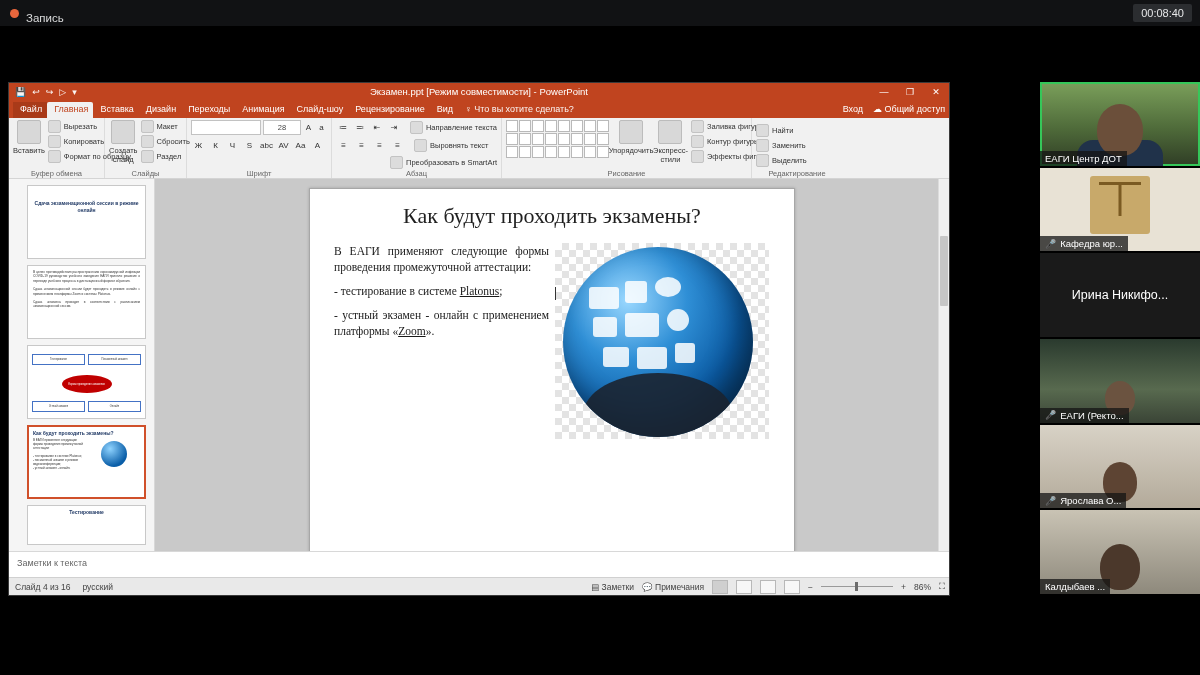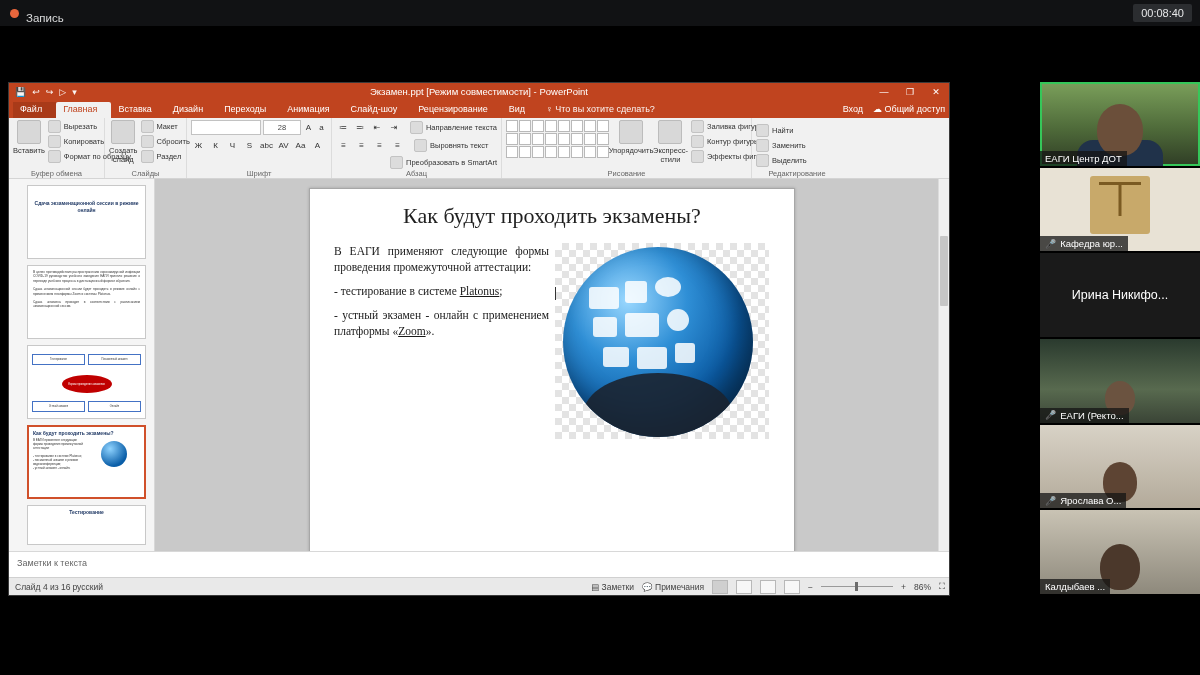--- a/index.html
+++ b/index.html
@@ -15,21 +15,21 @@
   
   .ppt{position:absolute;left:8px;top:82px;width:940px;height:512px;background:#f1f1f1;border:1px solid #3a3a3a;display:flex;flex-direction:column;}
   .ppt-title{height:18px;background:#c0441f;display:flex;align-items:center;position:relative;}
   .qat{display:flex;align-items:center;gap:6px;margin-left:6px;color:#fff;font-size:9px;}
   .qat span{opacity:.95;}
   .ppt-title-text{position:absolute;left:0;right:0;text-align:center;color:#fff;font-size:9.5px;line-height:18px;pointer-events:none;}
   .winbtns{position:absolute;right:0;top:0;display:flex;height:18px;}
   .winbtn{width:26px;height:18px;color:#fff;font-size:9px;display:flex;align-items:center;justify-content:center;}
 
   .ribbon-tabs{height:17px;background:#c0441f;display:flex;align-items:flex-end;padding-left:4px;position:relative;}
-  .rtab{font-size:9px;color:#fff;padding:2px 14px 3px 7px;line-height:11px;}
+  .rtab{font-size:9px;color:#fff;padding:2px 5px 3px 7px;line-height:11px;}
   .rtab.file{background:#a93a19;}
   .rtab.active{background:#f1f1f1;color:#c0441f;border-radius:2px 2px 0 0;}
   .rtab.hint{opacity:.95;}
   .ribbon-right{position:absolute;right:4px;bottom:4px;display:flex;gap:10px;font-size:9px;color:#fff;}
 
   .ribbon{height:60px;background:#f1f1f1;border-bottom:1px solid #d4d4d4;display:flex;position:relative;}
   .rgroup{position:relative;height:60px;border-right:1px solid #dcdcdc;padding:2px 4px 0 4px;box-sizing:border-box;}
   .rgroup .gname{position:absolute;bottom:0;left:0;width:100%;text-align:center;font-size:7.5px;color:#666;}
   .gcontent{display:flex;gap:3px;align-items:flex-start;}
   .bigbtn{display:flex;flex-direction:column;align-items:center;justify-content:flex-start;width:38px;font-size:7.5px;color:#333;text-align:center;line-height:9px;}
@@ -69,21 +69,21 @@
     background-size:14px 14px;background-position:0 0,7px 7px;background-color:#fff;}
   .globe{position:absolute;left:8px;top:4px;width:190px;height:190px;border-radius:50%;
     background:radial-gradient(circle at 34% 28%,#9ad8ff 0%,#2f8fd6 32%,#0b5ba4 62%,#073a6b 100%);
     box-shadow:inset -10px -14px 28px rgba(0,0,0,.45);overflow:hidden;}
   .tile{position:absolute;background:rgba(255,255,255,.85);border-radius:3px;}
   .hand{position:absolute;left:20px;bottom:-6px;width:150px;height:70px;background:#1b2430;border-radius:50% 50% 10% 10%/60% 60% 10% 10%;opacity:.9;}
   .cursor-bar{position:absolute;left:245px;top:98px;width:1px;height:13px;background:#333;}
 
   .notes{height:26px;border-top:1px solid #d8d8d8;background:#fff;color:#666;font-size:9px;padding:6px 0 0 8px;box-sizing:border-box;}
   .statusbar{height:17px;background:#e9e9e9;border-top:1px solid #d0d0d0;display:flex;align-items:center;font-size:8.5px;color:#444;position:relative;}
-  .sb-left{margin-left:6px;display:flex;gap:2px;}
+  .sb-left{margin-left:6px;display:flex;gap:12px;}
   .sb-right{position:absolute;right:4px;display:flex;align-items:center;gap:8px;}
   .viewbtn{width:14px;height:12px;border:1px solid #b8b8b8;background:#f7f7f7;display:inline-block;}
   .viewbtn.active{background:#cfcfcf;}
   .zoomline{width:72px;height:1px;background:#9a9a9a;position:relative;}
   .zoomknob{position:absolute;left:34px;top:-4px;width:3px;height:9px;background:#6b6b6b;}
   .vscroll{position:absolute;right:0;top:0;width:10px;height:100%;background:#f0f0f0;border-left:1px solid #dcdcdc;}
   .vthumb{position:absolute;right:1px;top:58px;width:8px;height:70px;background:#c6c6c6;border-radius:1px;}
 
   
   .strip{position:absolute;right:0;top:82px;width:160px;height:512px;display:flex;flex-direction:column;gap:2px;}

